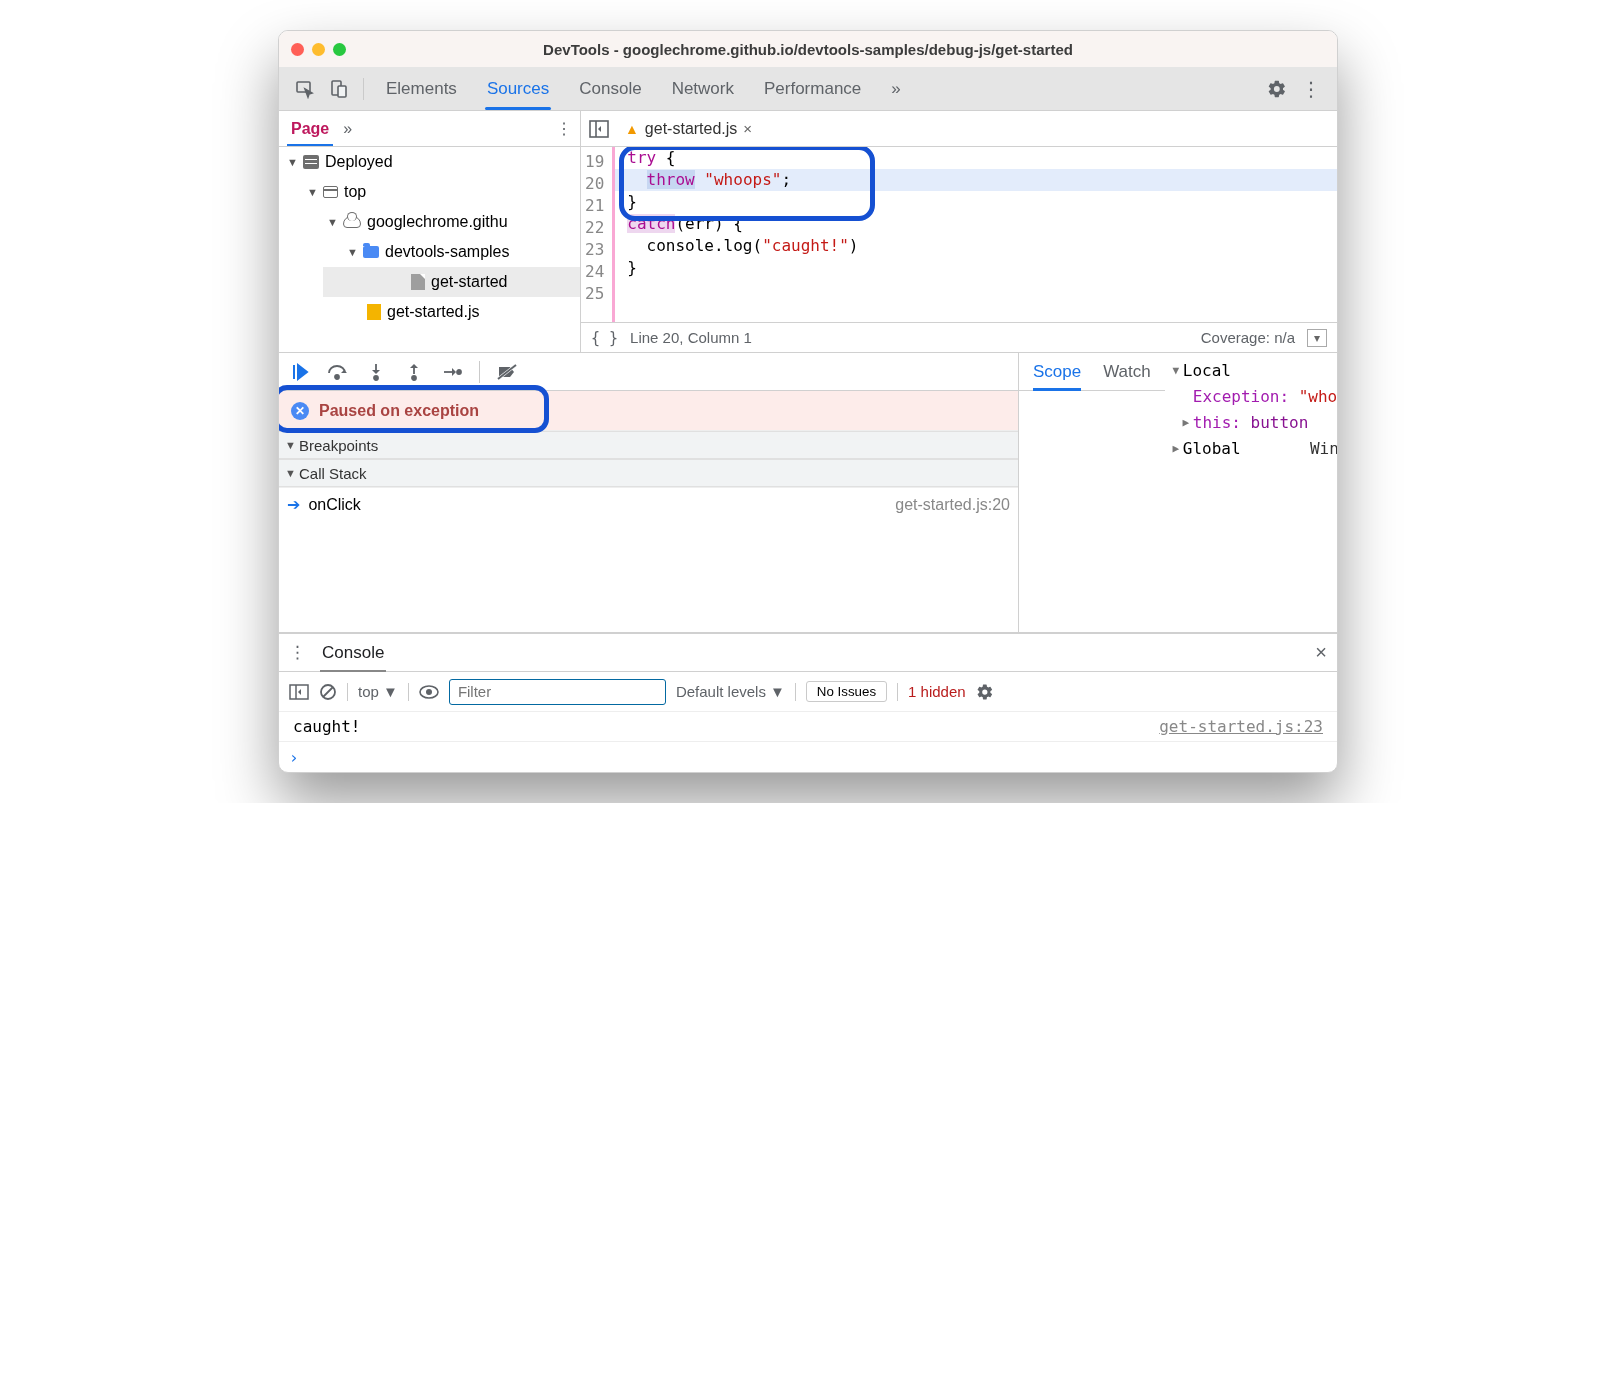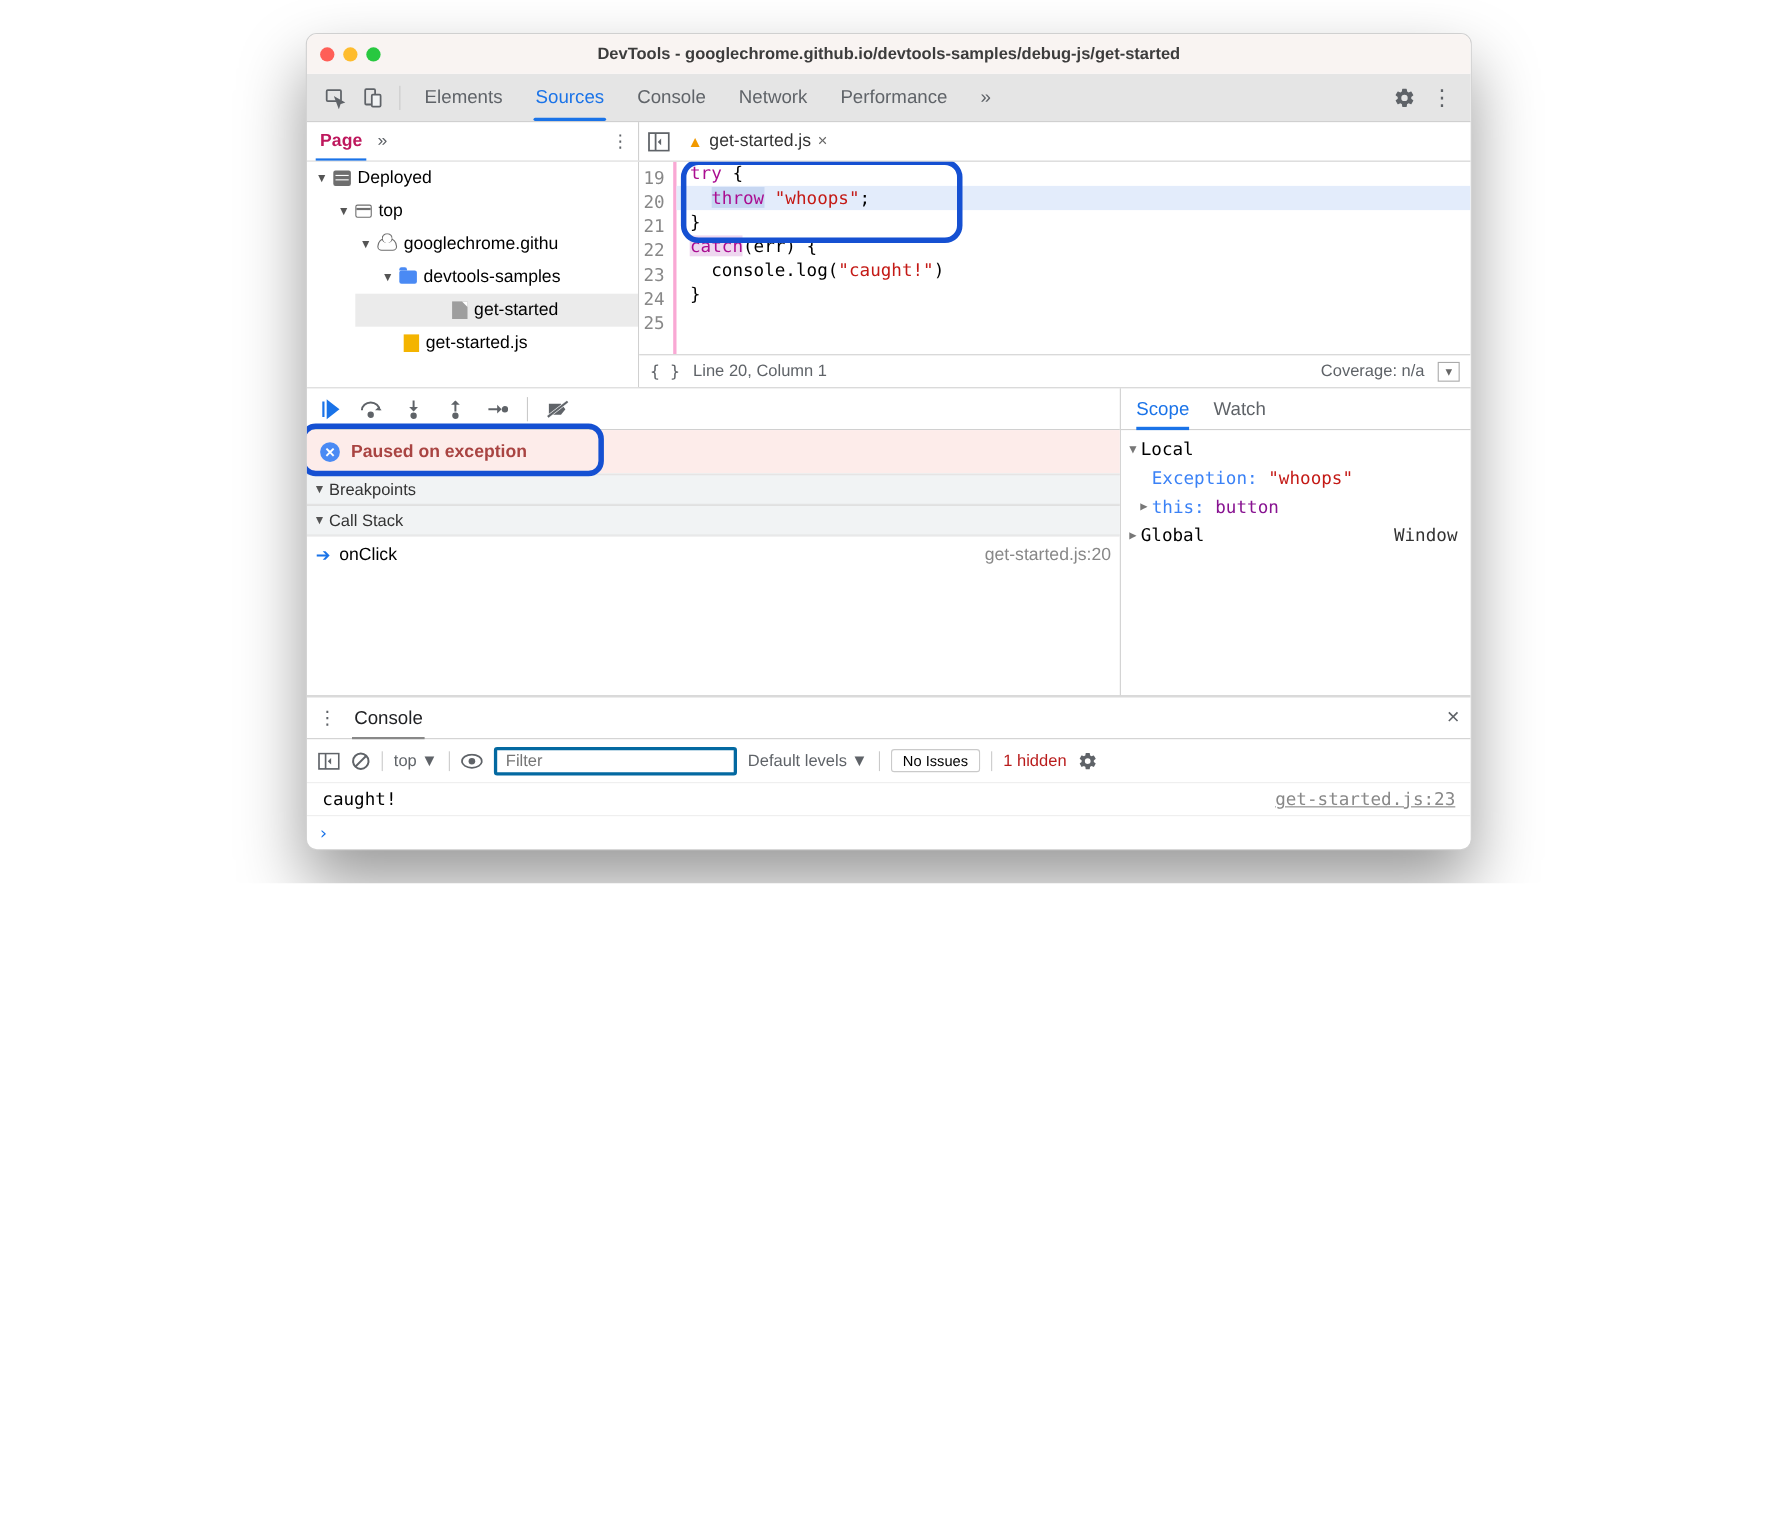--- a/index.html
+++ b/index.html
@@ -120,39 +120,39 @@
 .pause-x { width: 18px; height: 18px; border-radius: 50%; background: #4a8af4; color: #fff; display:flex; align-items:center; justify-content:center; font-size: 12px; font-weight:bold; }
 
 .section-header { height: 28px; background: #f1f3f4; border-top: 1px solid #e0e0e0; border-bottom: 1px solid #e0e0e0; display: flex; align-items: center; padding: 0 6px; font-size: 15px; color: #333; gap: 4px; }
 .section-body { padding: 4px 8px; font-size: 16px; }
 .check-row { display: flex; align-items: center; gap: 8px; height: 30px; }
 .check-row input { width: 18px; height: 18px; accent-color: #1a73e8; }
 .stack-row { height: 34px; display: flex; align-items: center; padding: 0 8px; font-size: 16px; border-top: 1px solid #eee; }
 .stack-row .arrow { color: #1a73e8; margin-right: 8px; }
 .stack-row .loc { margin-left: auto; color: #888; }
 
-.debug-right { width: 318px; display: flex; flex-direction: column; }
+.debug-right { width: 318px; display: flex; }
 .scope-tabs { height: 38px; border-bottom: 1px solid #d0d0d0; display: flex; align-items: center; padding: 0 14px; gap: 22px; font-size: 17px; color: #5f6368; }
 .scope-tab.active { color: #1a73e8; font-weight: 500; position:relative; padding:8px 0;}
 .scope-tab.active::after { content:""; position:absolute; bottom:-1px; left:0; right:0; height:3px; background:#1a73e8; }
 .scope-body { flex: 1; font-family: Menlo, Monaco, monospace; font-size: 16px; padding: 4px 0; }
 .scope-line { height: 26px; display: flex; align-items: center; padding: 0 4px; white-space: pre; }
 .scope-line .tri { color:#777; width:14px; text-align:center; }
-.prop { color: #3b82f6; }
+.prop { color: #a21caf; }
 .val-str { color: #c41a16; }
 .scope-global { display:flex; align-items:center; }
 .scope-global .win { margin-left:auto; padding-right:8px; color:#333; }
 
 .console-drawer { border-top: 1px solid #d0d0d0; }
 .console-head { height: 38px; display: flex; align-items: center; padding: 0 10px; gap: 14px; font-size: 17px; color: #5f6368; border-bottom: 1px solid #d0d0d0; position:relative; }
 .console-head .ctab { color: #202124; position:relative; padding:8px 2px; }
 .console-head .ctab::after { content:""; position:absolute; bottom:-1px; left:0; right:0; height:2px; background:#888; }
 .console-head .close { margin-left:auto; font-size:20px; cursor:pointer; }
 .console-toolbar { height: 40px; display:flex; align-items:center; padding:0 10px; gap:10px; border-bottom:1px solid #eee; font-size:15px; color:#5f6368; }
-.console-toolbar .filter-input { flex: 0 0 210px; height: 26px; border: 3px solid #0369a1; border-radius: 3px; padding: 0 8px; font-size: 15px; color:#888; }
+.console-toolbar .filter-input { flex: 0 0 210px; height: 26px; border: 1px solid #0369a1; border-radius: 3px; padding: 0 8px; font-size: 15px; color:#888; }
 .console-toolbar .lvl { display:flex; align-items:center; gap:4px; }
 .console-toolbar .issues-btn { border:1px solid #cacaca; border-radius:3px; padding:2px 10px; background:#fff; }
 .console-body { font-family: Menlo, Monaco, monospace; font-size: 16px; }
 .c-line { height: 30px; display:flex; align-items:center; padding:0 14px; border-bottom:1px solid #eee; }
 .c-line .src { margin-left:auto; color:#888; text-decoration:underline; }
 .c-prompt { height: 30px; display:flex; align-items:center; padding:0 10px; color:#1a73e8; font-family: Menlo, monospace; }
 
 .annot-box { border: 5px solid #1550d2; border-radius: 14px; position: absolute; pointer-events: none; }
 .rel { position: relative; }
 

